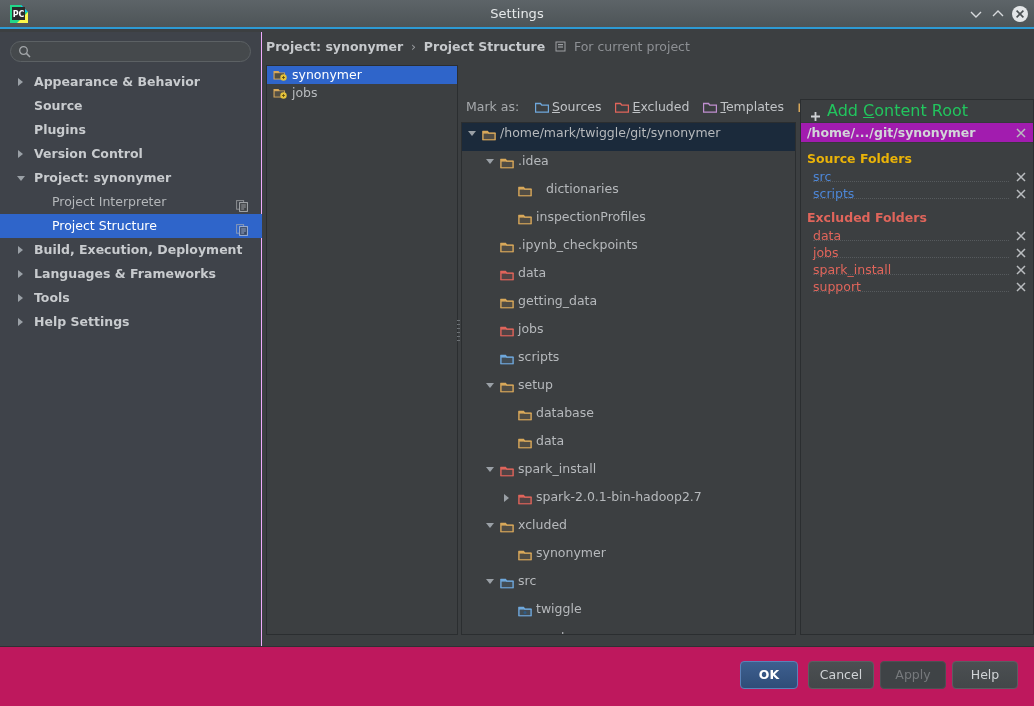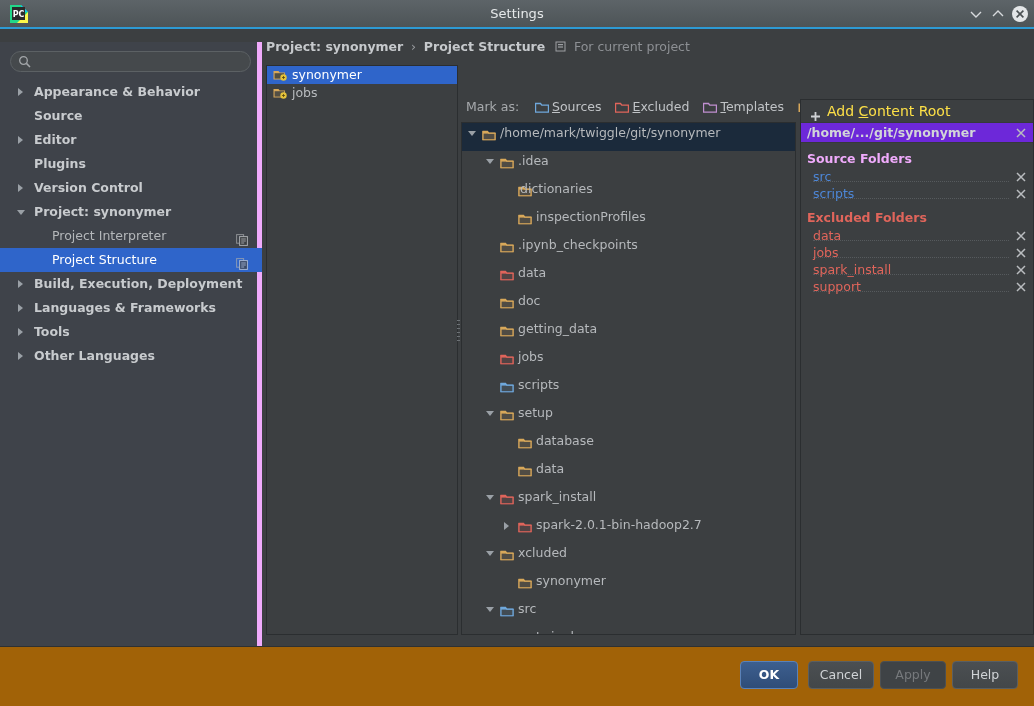--- a/index.html
+++ b/index.html
@@ -22,22 +22,22 @@
   .app-icon{position:absolute;left:8px;top:3px;width:22px;height:22px;}
   .title-text{
     position:absolute;left:0;top:0;width:1034px;height:27px;
     line-height:27px;text-align:center;color:#e6e9ea;font-size:13px;
   }
   .tb-btn{position:absolute;top:4px;width:20px;height:20px;cursor:default;}
   .tb-min{right:48px;} .tb-max{right:26px;} .tb-close{right:4px;}
 
   
   .sidebar{
-    position:absolute;left:0;top:42px;width:262px;height:617px;
-    background:#3f434a;border-right:5px solid #f0abfc;box-sizing:border-box;
+    position:absolute;left:0;top:32px;width:262px;height:617px;
+    background:#3f434a;border-right:1px solid #f0abfc;box-sizing:border-box;
   }
   .search-wrap{position:absolute;left:10px;top:9px;width:241px;height:21px;}
   .search-box{
     width:241px;height:21px;box-sizing:border-box;
     background:#45494c;border:1px solid #5c6164;border-radius:11px;
     color:#cfd2d4;font-size:12px;padding:0 8px 0 26px;outline:none;
     font-family:"DejaVu Sans","Liberation Sans",sans-serif;
   }
   .search-icon{position:absolute;left:8px;top:4px;width:13px;height:13px;opacity:.75;}
 
@@ -106,36 +106,36 @@
   .tico{position:absolute;top:4px;width:14px;height:12px;}
   .tlbl{position:absolute;top:0;font-size:12.5px;color:#b6b9bc;}
 
   
   .details{
     position:absolute;left:537px;top:70px;width:234px;height:536px;
     background:#3c3f41;border:1px solid #2b2e30;box-sizing:border-box;
   }
   .addroot{position:relative;height:22px;line-height:22px;padding-left:10px;cursor:default;}
   .plus{position:absolute;left:10px;top:6px;width:9px;height:9px;}
-  .addroot .tx{position:absolute;left:26px;top:0;color:#fde047;font-size:14px;}
+  .addroot .tx{position:absolute;left:26px;top:0;color:#22c55e;font-size:16px;}
   .rootrow{
-    position:relative;height:19px;line-height:19px;background:#6d28d9;
+    position:relative;height:19px;line-height:19px;background:#a21caf;
     border-top:1px solid #36393b;border-bottom:1px solid #36393b;
   }
   .rootrow .pth{position:absolute;left:6px;top:0;font-weight:bold;color:#d2d5d8;font-size:12.5px;}
   .xbtn{position:absolute;right:6px;top:3px;width:12px;height:12px;cursor:default;}
   .grp{padding:8px 0 2px 6px;font-weight:bold;font-size:12.5px;}
-  .grp.src{color:#f0abfc;} .grp.exc{color:#e0655b;}
+  .grp.src{color:#eab308;} .grp.exc{color:#e0655b;}
   .frow{position:relative;height:17px;line-height:17px;}
   .frow .nm{position:absolute;left:12px;top:0;font-size:12.5px;}
   .frow.src .nm{color:#4d87d8;} .frow.exc .nm{color:#e0655b;}
   .frow .dots{position:absolute;left:12px;bottom:3px;right:24px;border-bottom:1px dotted #565a5d;}
 
   
-  .btnbar{position:absolute;left:0;top:646px;width:1034px;height:60px;background:#a16207;border-top:1px solid #2e3133;}
+  .btnbar{position:absolute;left:0;top:646px;width:1034px;height:60px;background:#be185d;border-top:1px solid #2e3133;}
   .btn{
     position:absolute;top:14px;height:28px;box-sizing:border-box;
     border:1px solid #5a5f62;border-radius:4px;background:linear-gradient(#4b4f52,#434749);
     color:#d0d3d6;font-size:12.5px;text-align:center;line-height:26px;cursor:default;
     font-family:"DejaVu Sans","Liberation Sans",sans-serif;
   }
   .btn.def{background:linear-gradient(#3d5f8f,#2f4d78);border-color:#5b82b8;color:#ffffff;font-weight:bold;}
   .btn.dis{color:#76797c;border-color:#4c5053;background:#3f4346;}
   .b-ok{left:740px;width:58px;}
   .b-cancel{left:808px;width:66px;}
@@ -188,24 +188,20 @@
     </div>
     <div class="nav" id="nav-list">
         <div class="nav-row top">
           <span class="arrow"></span>
           <span class="lbl">Appearance &amp; Behavior</span>
         </div>
         <div class="nav-row top">
           <span class="lbl">Source</span>
         </div>
         <div class="nav-row top">
-          <span class="arrow"></span>
-          <span class="lbl">Editor</span>
-        </div>
-        <div class="nav-row top">
           <span class="lbl">Plugins</span>
         </div>
         <div class="nav-row top">
           <span class="arrow"></span>
           <span class="lbl">Version Control</span>
         </div>
         <div class="nav-row top">
           <span class="arrow open"></span>
           <span class="lbl">Project: synonymer</span>
         </div>
@@ -232,21 +228,21 @@
         <div class="nav-row top">
           <span class="arrow"></span>
           <span class="lbl">Languages &amp; Frameworks</span>
         </div>
         <div class="nav-row top">
           <span class="arrow"></span>
           <span class="lbl">Tools</span>
         </div>
         <div class="nav-row top">
           <span class="arrow"></span>
-          <span class="lbl">Other Languages</span>
+          <span class="lbl">Help Settings</span>
         </div>
       </div>
   </div>
 
   <div class="content">
 
     <div class="breadcrumb">
       <span class="bc-b">Project: synonymer</span>
       <span class="bc-sep">›</span>
       <span class="bc-b">Project Structure</span>
@@ -320,21 +316,21 @@
               <path d="M0.5 2.5h5l1.3 1.6H13.5" fill="none" stroke="#d8a85a" stroke-width="1.3"></path>
             </svg></span>
           <span class="tlbl" style="left:56px">.idea</span>
         </div>
         <div class="trow">
           <span class="tico" style="left:56px"><svg width="14" height="12" viewBox="0 0 14 12">
               <path d="M0.5 2.5h5l1.3 1.6H13.5v7H0.5z" fill="#d8a85a" stroke="#d8a85a" stroke-width="0.6"></path>
               <path d="M1.6 4.6h10.8v5.6H1.6z" fill="#3c3f41" opacity="0.88"></path>
               <path d="M0.5 2.5h5l1.3 1.6H13.5" fill="none" stroke="#d8a85a" stroke-width="1.3"></path>
             </svg></span>
-          <span class="tlbl" style="left:58px">dictionaries</span>
+          <span class="tlbl" style="left:84px">dictionaries</span>
         </div>
         <div class="trow">
           <span class="tico" style="left:56px"><svg width="14" height="12" viewBox="0 0 14 12">
               <path d="M0.5 2.5h5l1.3 1.6H13.5v7H0.5z" fill="#d8a85a" stroke="#d8a85a" stroke-width="0.6"></path>
               <path d="M1.6 4.6h10.8v5.6H1.6z" fill="#3c3f41" opacity="0.88"></path>
               <path d="M0.5 2.5h5l1.3 1.6H13.5" fill="none" stroke="#d8a85a" stroke-width="1.3"></path>
             </svg></span>
           <span class="tlbl" style="left:74px">inspectionProfiles</span>
         </div>
         <div class="trow">
@@ -345,28 +341,20 @@
             </svg></span>
           <span class="tlbl" style="left:56px">.ipynb_checkpoints</span>
         </div>
         <div class="trow">
           <span class="tico" style="left:38px"><svg width="14" height="12" viewBox="0 0 14 12">
               <path d="M0.5 2.5h5l1.3 1.6H13.5v7H0.5z" fill="#e0655b" stroke="#e0655b" stroke-width="0.6"></path>
               <path d="M1.6 4.6h10.8v5.6H1.6z" fill="#3c3f41" opacity="0.88"></path>
               <path d="M0.5 2.5h5l1.3 1.6H13.5" fill="none" stroke="#e0655b" stroke-width="1.3"></path>
             </svg></span>
           <span class="tlbl" style="left:56px">data</span>
-        </div>
-        <div class="trow">
-          <span class="tico" style="left:38px"><svg width="14" height="12" viewBox="0 0 14 12">
-              <path d="M0.5 2.5h5l1.3 1.6H13.5v7H0.5z" fill="#d8a85a" stroke="#d8a85a" stroke-width="0.6"></path>
-              <path d="M1.6 4.6h10.8v5.6H1.6z" fill="#3c3f41" opacity="0.88"></path>
-              <path d="M0.5 2.5h5l1.3 1.6H13.5" fill="none" stroke="#d8a85a" stroke-width="1.3"></path>
-            </svg></span>
-          <span class="tlbl" style="left:56px">doc</span>
         </div>
         <div class="trow">
           <span class="tico" style="left:38px"><svg width="14" height="12" viewBox="0 0 14 12">
               <path d="M0.5 2.5h5l1.3 1.6H13.5v7H0.5z" fill="#d8a85a" stroke="#d8a85a" stroke-width="0.6"></path>
               <path d="M1.6 4.6h10.8v5.6H1.6z" fill="#3c3f41" opacity="0.88"></path>
               <path d="M0.5 2.5h5l1.3 1.6H13.5" fill="none" stroke="#d8a85a" stroke-width="1.3"></path>
             </svg></span>
           <span class="tlbl" style="left:56px">getting_data</span>
         </div>
         <div class="trow">

